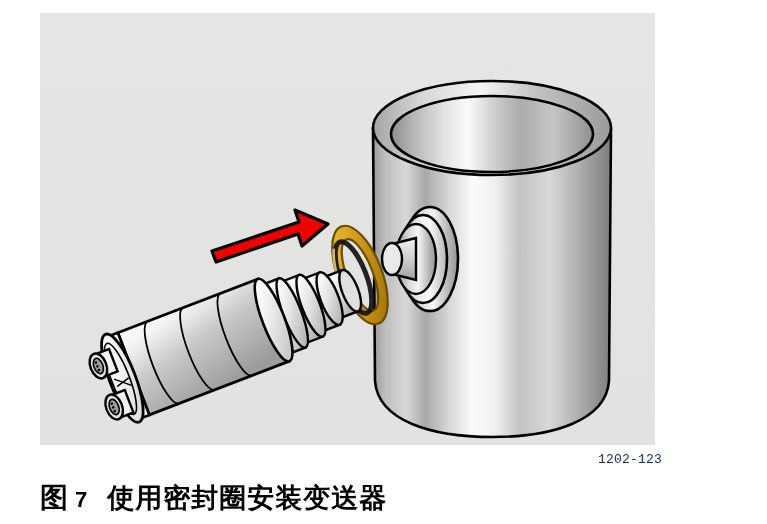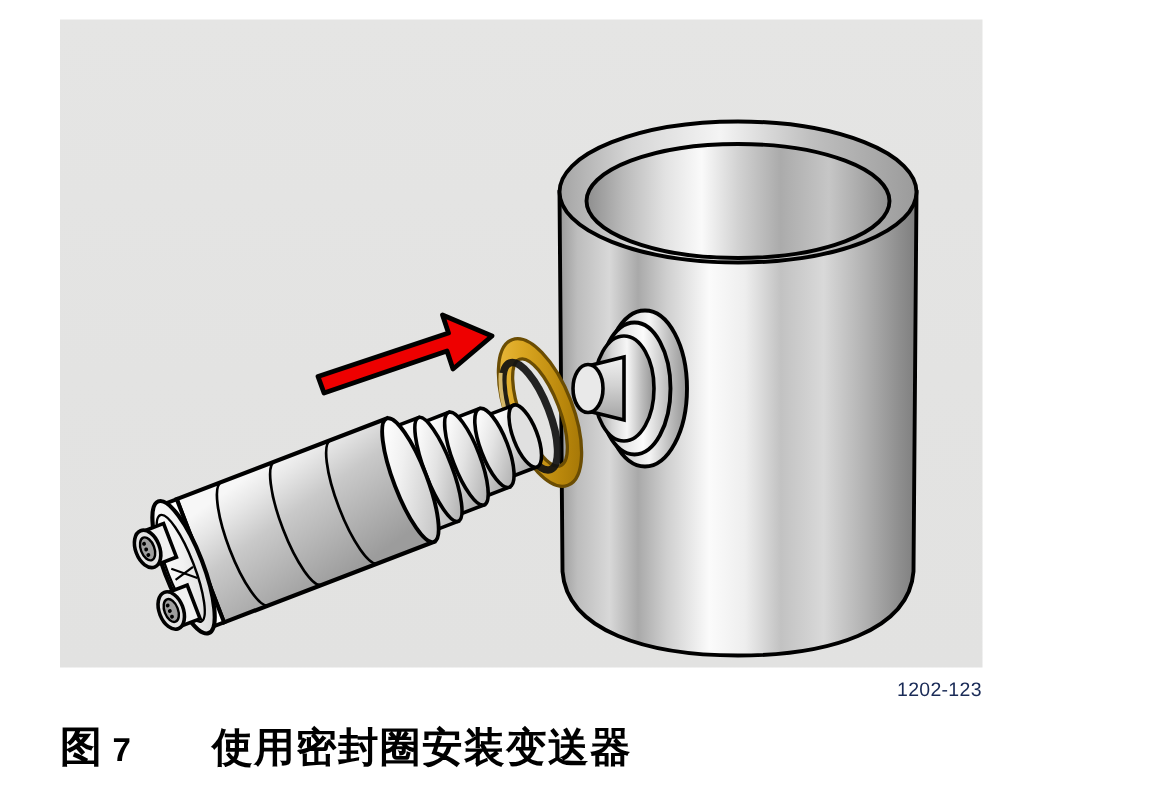--- a/index.html
+++ b/index.html
@@ -32,21 +32,21 @@
     width: 615px;
     height: 432px;
     display: block;
   }
 
   
   #figure-id {
     position: absolute;
     left: 598px;
     top: 452px;
-    font-family: Liberation Sans, sans-serif;
+    font-family: Liberation Mono, monospace;
     font-size: 13px;
     color: #1a2b57;
     letter-spacing: 0.2px;
     white-space: nowrap;
   }
 
   
   #caption {
     position: absolute;
     left: 40px;
@@ -68,21 +68,21 @@
     font-weight: 700;
     color: #000000;
     margin-left: 7px;
     line-height: 1;
   }
   #caption-title {
     font-family: "DejaVu Sans", "Liberation Sans", sans-serif;
     font-size: 27px;
     font-weight: 700;
     color: #000000;
-    margin-left: 54px;
+    margin-left: 20px;
     line-height: 1;
     letter-spacing: 1px;
   }
 </style>
 </head>
 <body>
 
 <div id="figure-panel">
 
   <svg id="figure-svg" viewBox="0 0 615 432" xmlns="http://www.w3.org/2000/svg">

